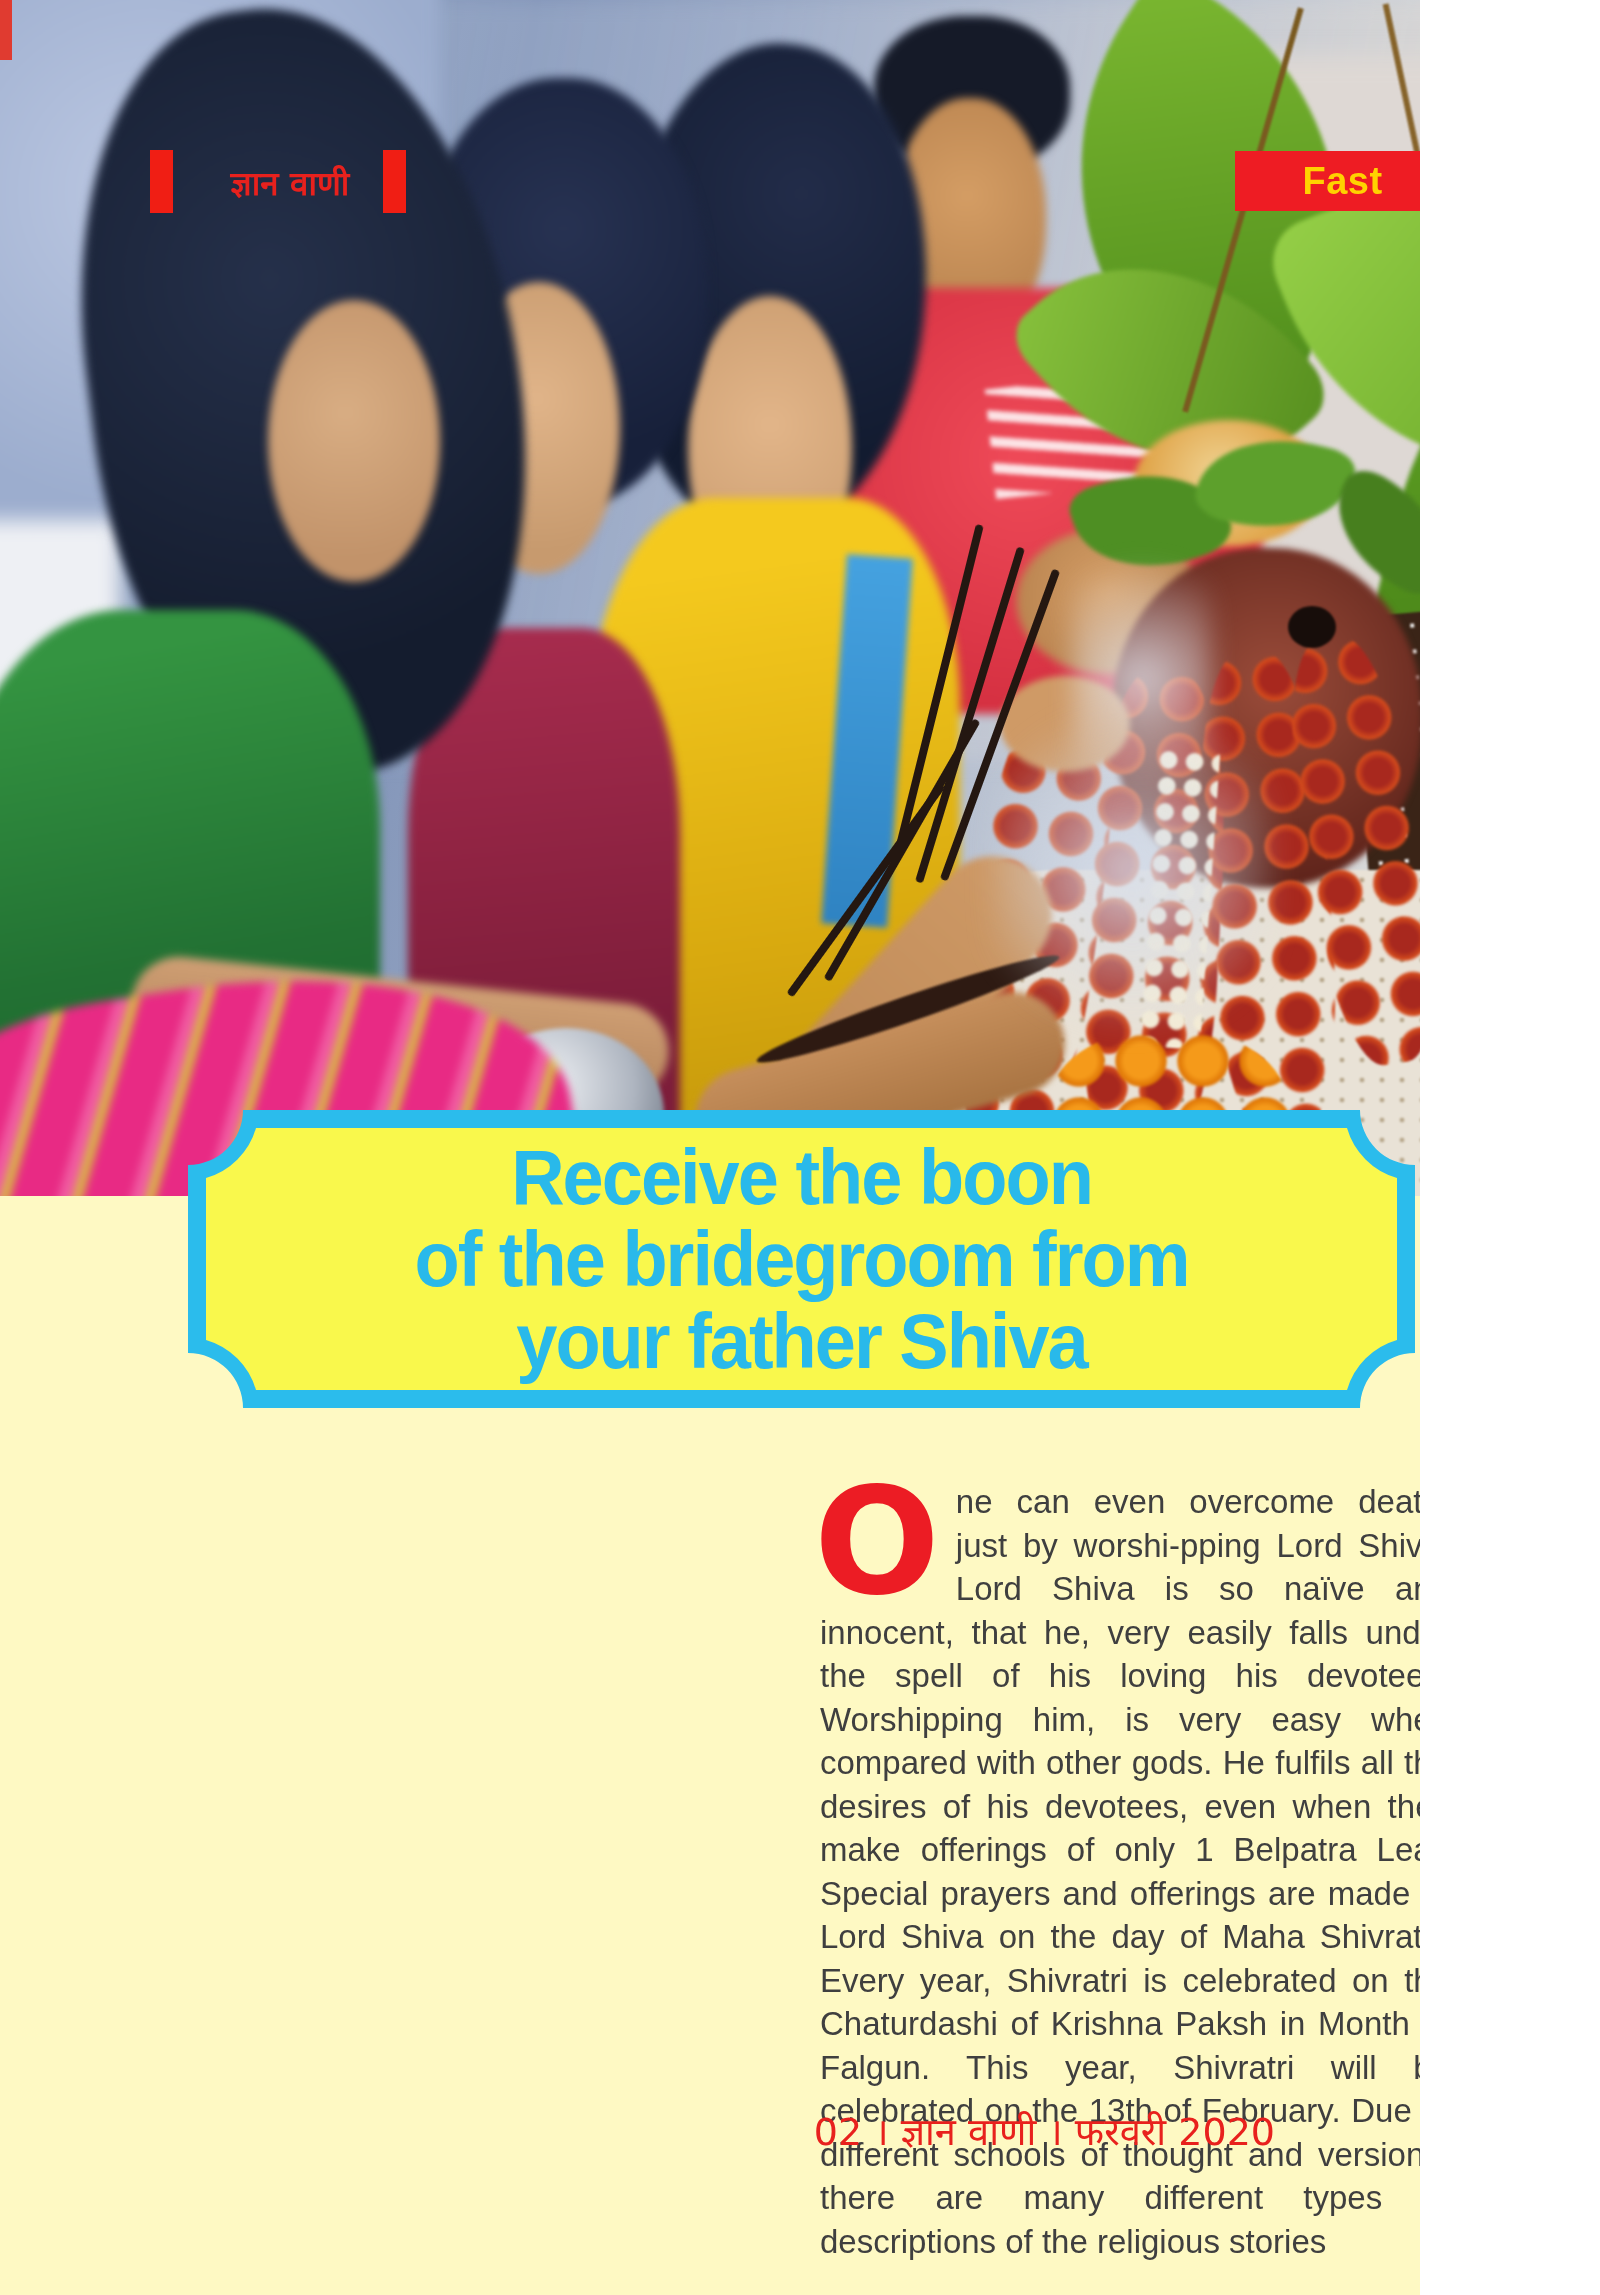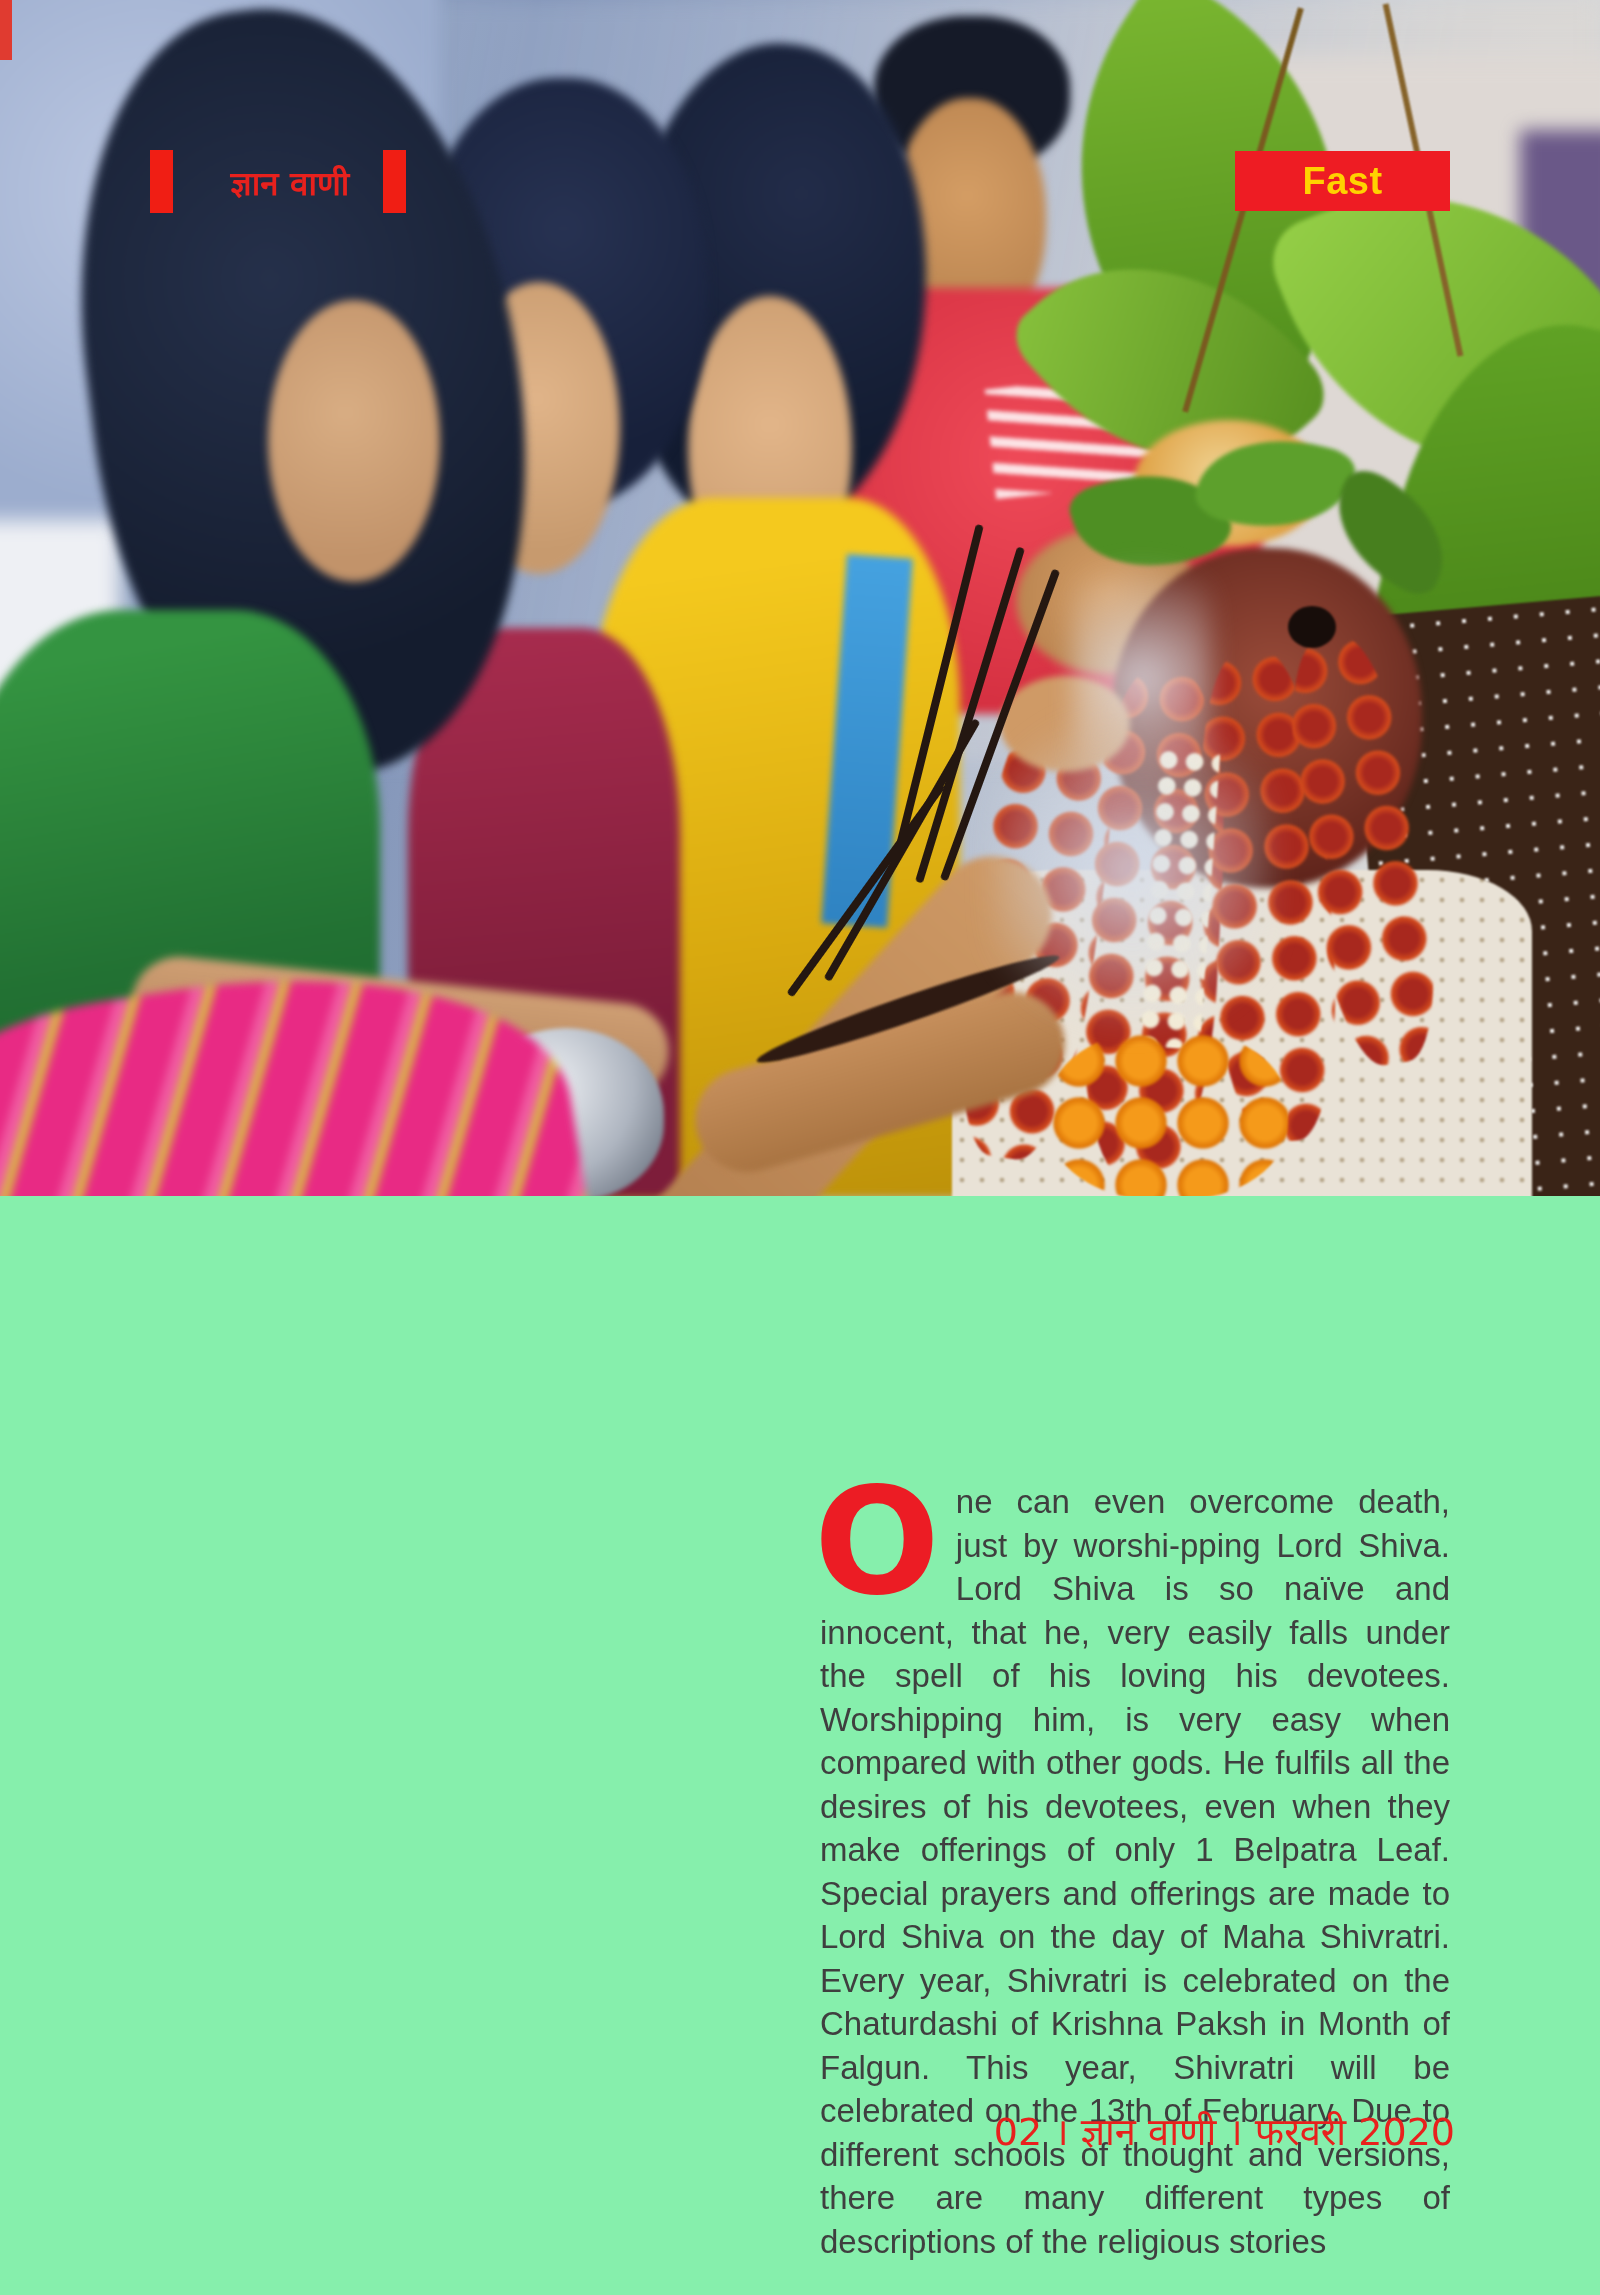--- a/index.html
+++ b/index.html
@@ -1,16 +1,16 @@
 <!DOCTYPE html>
 <html><head>
 <meta charset="utf-8">
 <style>
   html,body{margin:0;padding:0;background:#fff;}
-  .page{position:relative;width:1600px;height:2295px;background:#86efac;overflow:hidden;
+  .page{position:relative;width:1420px;height:2295px;background:#fef9c3;overflow:hidden;
         font-family:"Liberation Sans", sans-serif;}
   .abs{position:absolute;}
 
   
   .photo{position:absolute;left:0;top:0;width:1600px;height:1196px;overflow:hidden;
          background:linear-gradient(105deg,#9fb1cd 0%,#8194b8 28%,#a7b4cc 52%,#cfd3d8 74%,#e3ded8 100%);}
   .photo div{position:absolute;}
   .ph-sky{left:-40px;top:-40px;width:480px;height:580px;background:radial-gradient(circle at 40% 40%,#bcc8e2,#9cadce 70%);filter:blur(8px);}
   .ph-haze{left:0;top:0;width:1600px;height:760px;background:linear-gradient(100deg,rgba(143,162,194,.55),rgba(183,194,216,.35) 45%,rgba(222,216,210,.5) 85%);filter:blur(10px);}
   .ph-red-sliver{left:0;top:0;width:12px;height:60px;background:#e03b30;}
@@ -163,20 +163,29 @@
 
     <div class="abs mast-bar mast-bar-l"></div>
     <div class="abs mast-text">ज्ञान वाणी</div>
     <div class="abs mast-bar mast-bar-r"></div>
 
     <div class="abs fast-badge">
       <span>Fast</span>
     </div>
   </div>
 
+  <div class="abs banner">
+    <div class="abs banner-inner">
+      <div class="banner-title">
+        <div>Receive the boon</div>
+        <div>of the bridegroom from</div>
+        <div>your father Shiva</div>
+      </div>
+    </div>
+  </div>
 
 
 
   <div class="abs article">
     <span class="drop-cap">O</span><span>ne can even overcome death, just by worshi-pping Lord Shiva. Lord Shiva is so naïve and innocent, that he, very easily falls under the spell of his loving his devotees. Worshipping him, is very easy when compared with other gods. He fulfils all the desires of his devotees, even when they make offerings of only 1 Belpatra Leaf. Special prayers and offerings are made to Lord Shiva on the day of Maha Shivratri. Every year, Shivratri is celebrated on the Chaturdashi of Krishna Paksh in Month of Falgun. This year, Shivratri will be celebrated on the 13th of February. Due to different schools of thought and versions, there are many different types of descriptions of the religious stories</span>
   </div>
 
   <div class="abs footer">02 । ज्ञान वाणी । फरवरी 2020</div>
 
 </div>

